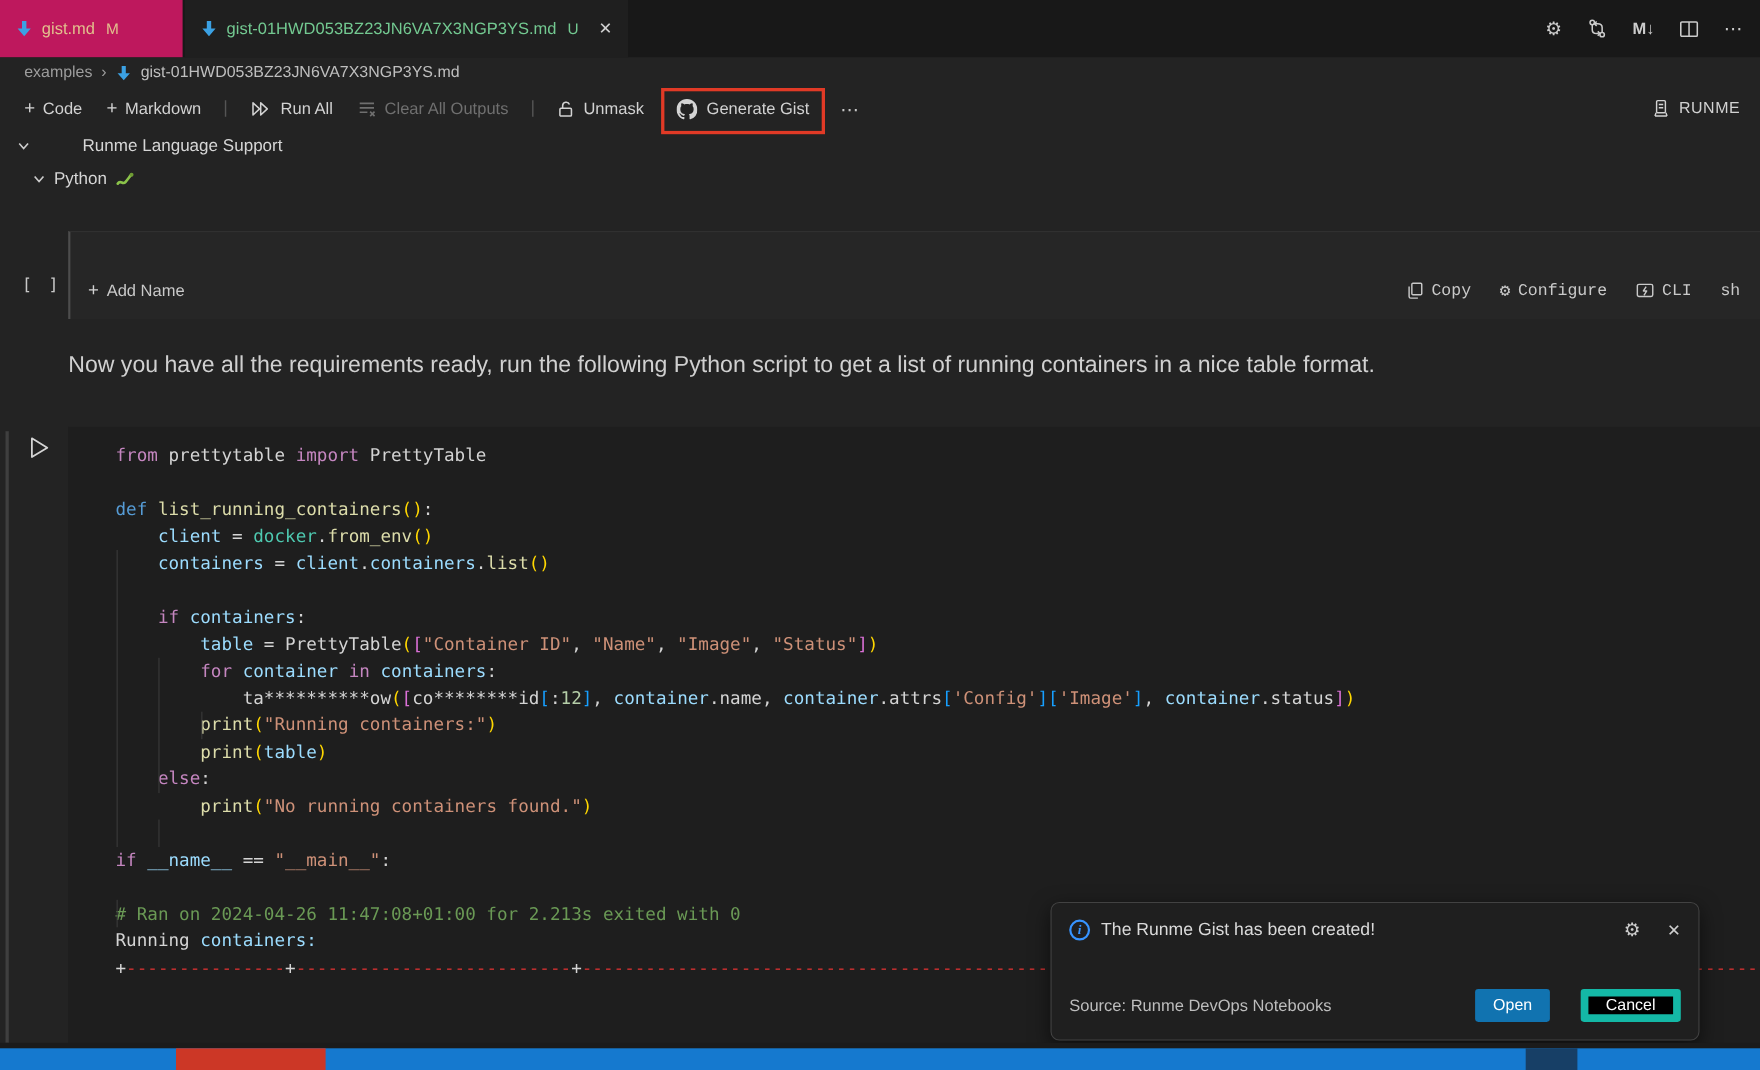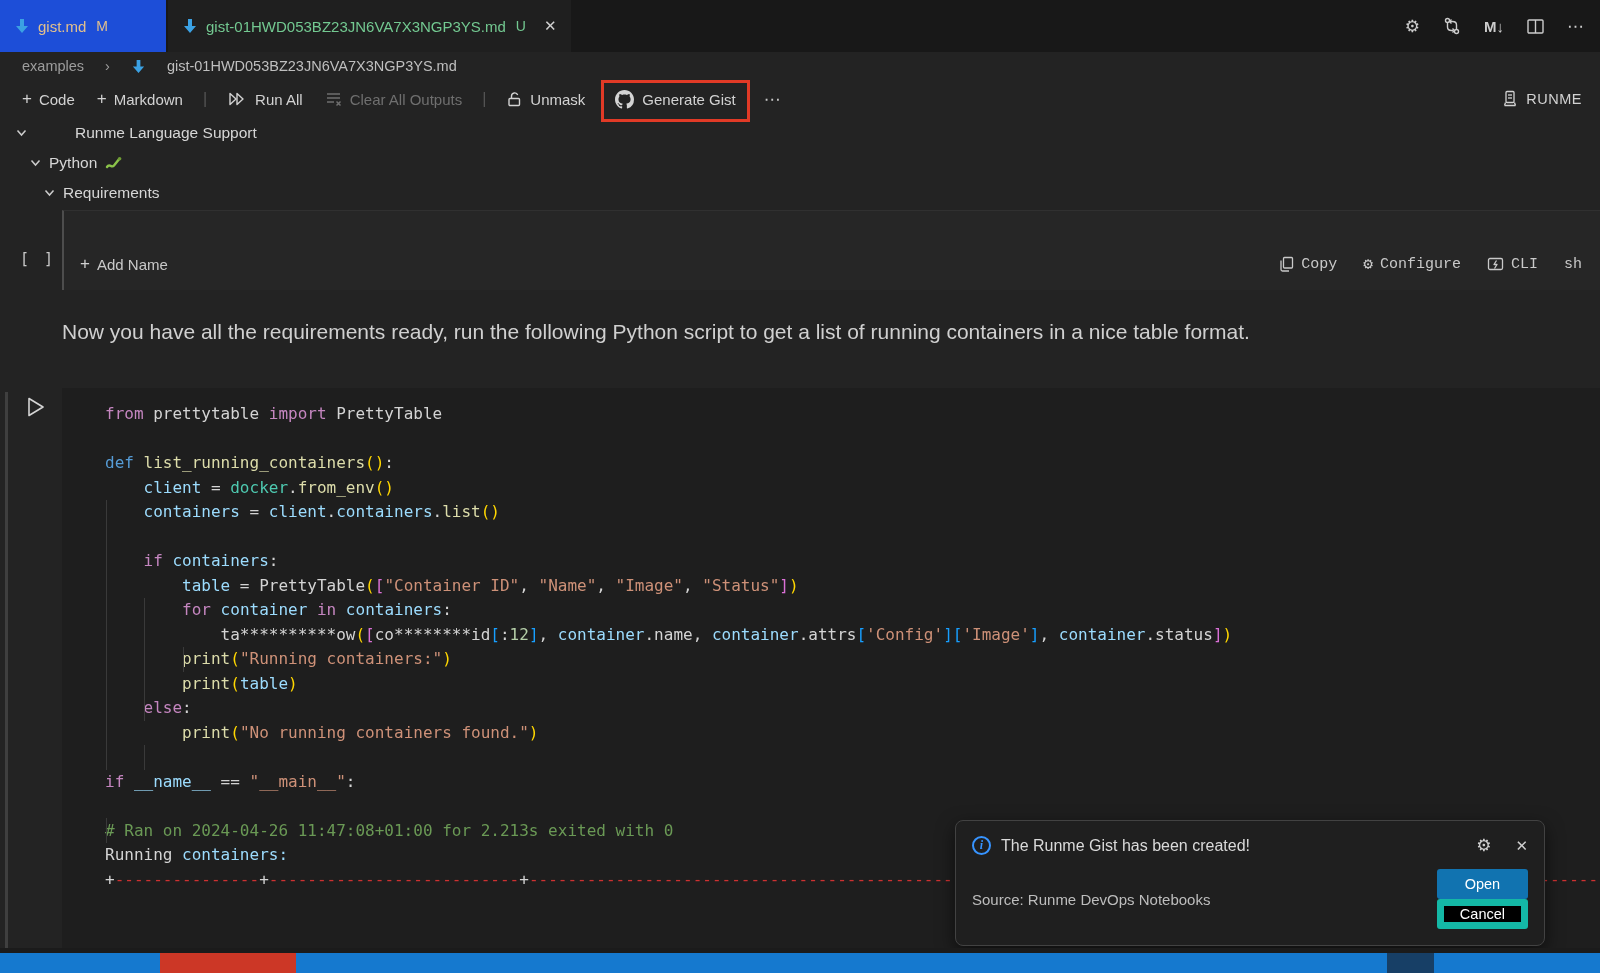--- a/index.html
+++ b/index.html
@@ -4,29 +4,29 @@
 <style>
   * { margin:0; padding:0; box-sizing:border-box; }
   html,body { background:#111; }
   .screen {
     position:relative; width:1600px; height:973px; overflow:hidden;
     background:#232323; font-family:"Liberation Sans", sans-serif; color:#cccccc;
   }
   
   .tabbar { position:absolute; top:0; left:0; width:1600px; height:52px; background:#181818; display:flex; align-items:stretch; }
   .tab { display:flex; align-items:center; gap:8px; padding:0 14px; font-size:15px; }
-  .tab.t1 { background:#1d4ed8; color:#e2c08d; width:166px; }
+  .tab.t1 { background:#be185d; color:#e2c08d; width:166px; }
   .tab.t2 { background:#1f1f1f; color:#73c991; margin-left:2px; }
   .tab .badge { font-size:14px; margin-left:2px; }
   .tab .close { color:#d0d0d0; font-size:15px; margin-left:10px; cursor:pointer; }
   .editor-actions { position:absolute; right:16px; top:0; height:52px; display:flex; align-items:center; gap:22px; color:#cccccc; }
   .editor-actions .glyph { font-size:17px; }
   .mdown { font-size:15px; font-weight:bold; letter-spacing:0; }
   
-  .breadcrumb { position:absolute; top:52px; left:0; width:1600px; height:28px; display:flex; align-items:center; gap:21px; padding-left:22px; font-size:14.5px; color:#9d9d9d; }
+  .breadcrumb { position:absolute; top:52px; left:0; width:1600px; height:28px; display:flex; align-items:center; gap:8px; padding-left:22px; font-size:14.5px; color:#9d9d9d; }
   .breadcrumb .file { color:#bfbfbf; }
   
   .nb-toolbar { position:absolute; top:80px; left:0; width:1600px; height:38px; display:flex; align-items:center; gap:10px; padding-left:16px; font-size:15px; color:#d2d2d2; }
   .tb-item { display:flex; align-items:center; gap:7px; padding:4px 6px; cursor:pointer; white-space:nowrap; }
   .tb-item.disabled { color:#6f6f6f; }
   .tb-sep { color:#555; font-size:16px; padding:0 4px; }
   .plus { font-size:17px; color:#d2d2d2; }
   .gg-wrap { position:relative; display:flex; align-items:center; gap:8px; padding:8px 14px; }
   .annotation-box { position:absolute; left:0; top:-2px; width:100%; height:42px; border:3px solid #e13a26; pointer-events:none; }
   .runme-brand { position:absolute; right:18px; top:80px; height:38px; display:flex; align-items:center; gap:7px; font-size:14.5px; color:#d2d2d2; letter-spacing:.5px; }
@@ -52,21 +52,21 @@
   .t-str{color:#CE9178} .t-num{color:#B5CEA8} .t-cls{color:#4EC9B0} .t-txt{color:#D4D4D4}
   .t-cmt{color:#6A9955} .t-p1{color:#FFD700} .t-p2{color:#DA70D6} .t-p3{color:#179FFF} .t-red{color:#CD3131}
   
   .toast { position:absolute; left:955px; top:820px; width:590px; height:126px; background:#1f1f1f; border:1px solid #424242; border-radius:8px; box-shadow:0 6px 18px rgba(0,0,0,.55); z-index:20; }
   .toast-row1 { position:absolute; top:14px; left:16px; right:16px; display:flex; align-items:center; gap:10px; font-size:16px; color:#dadada; }
   .toast-row1 .spacer { flex:1; }
   .info-badge { width:19px; height:19px; border:2px solid #3794ff; border-radius:50%; color:#3794ff; font-size:12px; font-style:italic; font-weight:bold; display:flex; align-items:center; justify-content:center; font-family:"Liberation Serif", serif; }
   .toast-gear { font-size:17px; color:#cfcfcf; cursor:pointer; margin-right:14px; }
   .toast-close { font-size:15px; color:#cfcfcf; cursor:pointer; }
   .toast-row2 { position:absolute; bottom:16px; left:16px; right:16px; display:flex; align-items:center; font-size:15px; color:#bdbdbd; }
-  .toast-btns { margin-left:auto; display:flex; gap:0;flex-direction:column; }
+  .toast-btns { margin-left:auto; display:flex; gap:28px; }
   .btn { height:30px; padding:0 16px; border:none; border-radius:3px; font-size:14.5px; color:#ffffff; cursor:pointer; font-family:"Liberation Sans", sans-serif; }
   .btn.primary { background:#1173b0; }
   .btn.secondary { background:#000000; border:7px solid #14b8a6; }
   
   .bottom-strip { position:absolute; left:0; top:948px; width:1600px; height:5px; background:#1b1b1b; z-index:25; }
   .progress-bar { position:absolute; left:0; top:953px; width:1600px; height:20px; background:#1579cf; z-index:25; }
   .progress-seg { position:absolute; top:0; height:100%; }
   .icon-svg { display:block; }
 </style>
 </head>
@@ -180,26 +180,20 @@
     </div>
     <div class="o-row l1">
       <svg class="icon-svg" width="11" height="8" viewBox="0 0 11 8" fill="none" stroke="#cccccc" stroke-width="1.5">
           <path d="M1.5 1.5 5.5 6l4-4.5"></path>
         </svg>
       <span>Python</span>
       <svg class="icon-svg" width="18" height="14" viewBox="0 0 18 14">
         <path d="M2 11c2.5-4 4.5 1.5 7-1.5S12.5 5 14 3.2" stroke="#8bc34a" stroke-width="2.4" fill="none" stroke-linecap="round"></path>
         <circle cx="14.6" cy="2.8" r="1.8" fill="#6f9c34"></circle>
       </svg>
-    </div>
-    <div class="o-row l2">
-      <svg class="icon-svg" width="11" height="8" viewBox="0 0 11 8" fill="none" stroke="#cccccc" stroke-width="1.5">
-          <path d="M1.5 1.5 5.5 6l4-4.5"></path>
-        </svg>
-      <span>Requirements</span>
     </div>
   </div>
 
   <span class="gutter-bracket">[ ]</span>
   <div class="cell-footer">
     <div class="cf-row">
       <div class="cf-btn">
         <span class="plus">+</span>
         <span>Add Name</span>
       </div>

